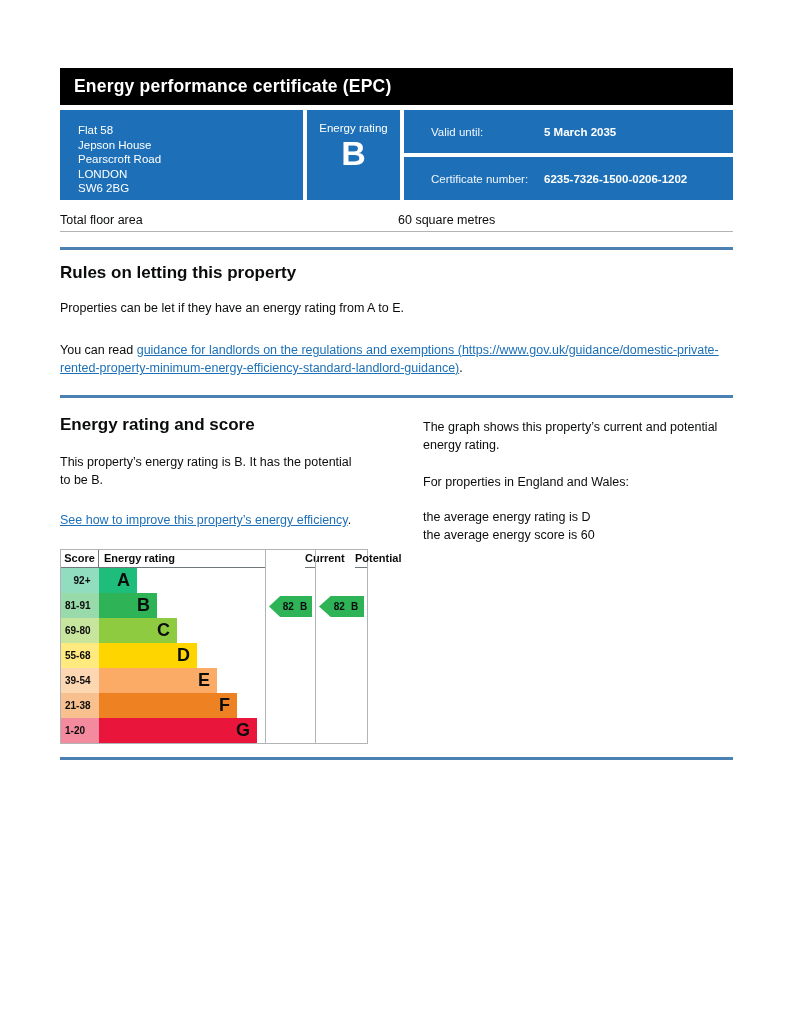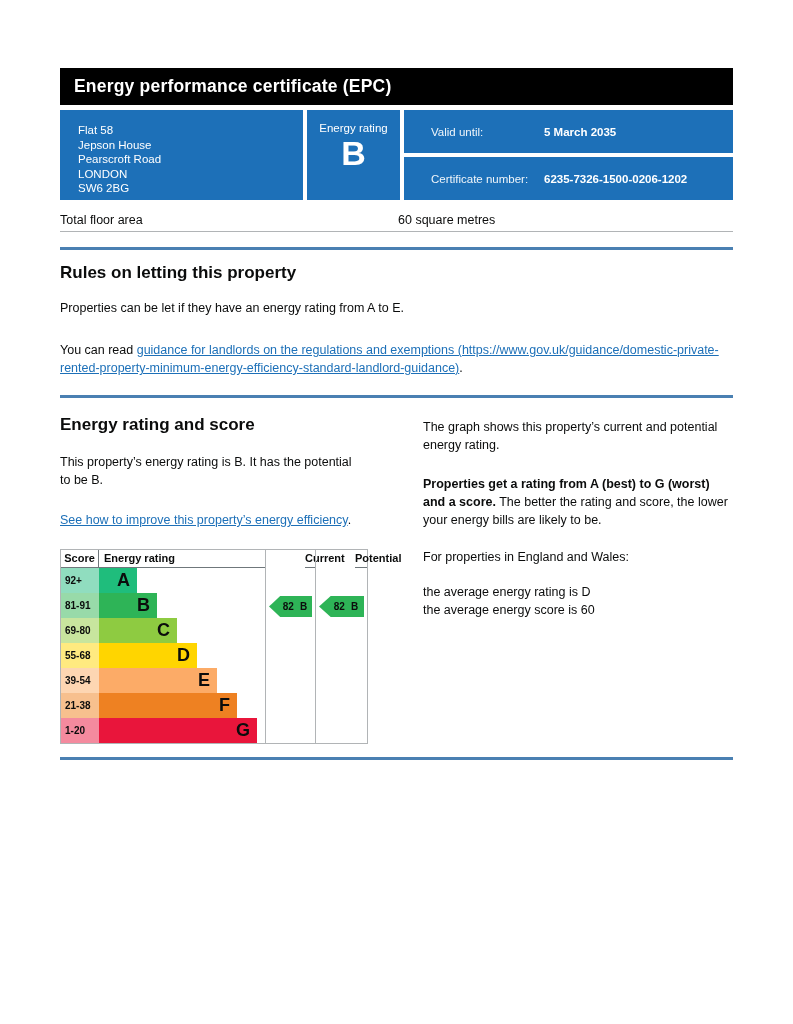--- a/index.html
+++ b/index.html
@@ -135,21 +135,21 @@
       <p class="p-improve"><a>See how to improve this property’s energy efficiency</a><span>.</span></p>
 
       <div class="epc-chart">
         <div class="epc-main">
           <div class="epc-main-header">
             <span class="eh-score">Score</span>
             <span class="eh-rating">Energy rating</span>
           </div>
           <div id="epc-rows">
               <div class="epc-row">
-                <span class="epc-score" style="background: rgb(144, 221, 191);">92+</span>
+                <span class="epc-score" style="background: rgb(144, 221, 191); text-align: center;">92+</span>
                 <span class="epc-bar" style="background: rgb(31, 189, 124); width: 38px;">A</span>
               </div>
               <div class="epc-row">
                 <span class="epc-score" style="background: rgb(152, 218, 169);">81-91</span>
                 <span class="epc-bar" style="background: rgb(46, 180, 87); width: 58px;">B</span>
               </div>
               <div class="epc-row">
                 <span class="epc-score" style="background: rgb(200, 229, 158);">69-80</span>
                 <span class="epc-bar" style="background: rgb(142, 203, 65); width: 78px;">C</span>
               </div>
@@ -183,21 +183,20 @@
           <div class="epc-arrow" id="arrow-potential" style="background: rgb(46, 180, 87);">
             <span>82</span>
             <span>B</span>
           </div>
         </div>
       </div>
     </div>
 
     <div class="col-right">
       <p class="p1">The graph shows this property’s current and potential energy rating.</p>
-      <p class="p2"><b>Properties get a rating from A (best) to G (worst) and a score.</b><span> The better the rating and score, the lower your energy bills are likely to be.</span></p>
       <p class="p3">For properties in England and Wales:</p>
       <p class="p4"><span>the average energy rating is D</span><br><span>the average energy score is 60</span></p>
     </div>
   </div>
 
   <hr class="blue-rule rule-3">
 
 </div>
 
 </body></html>

